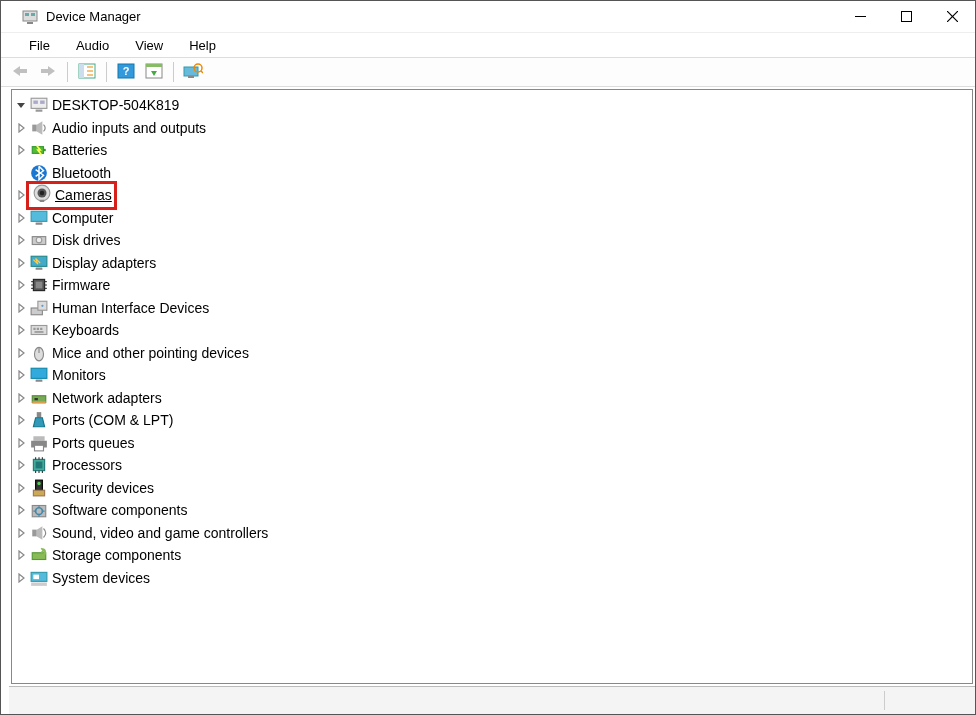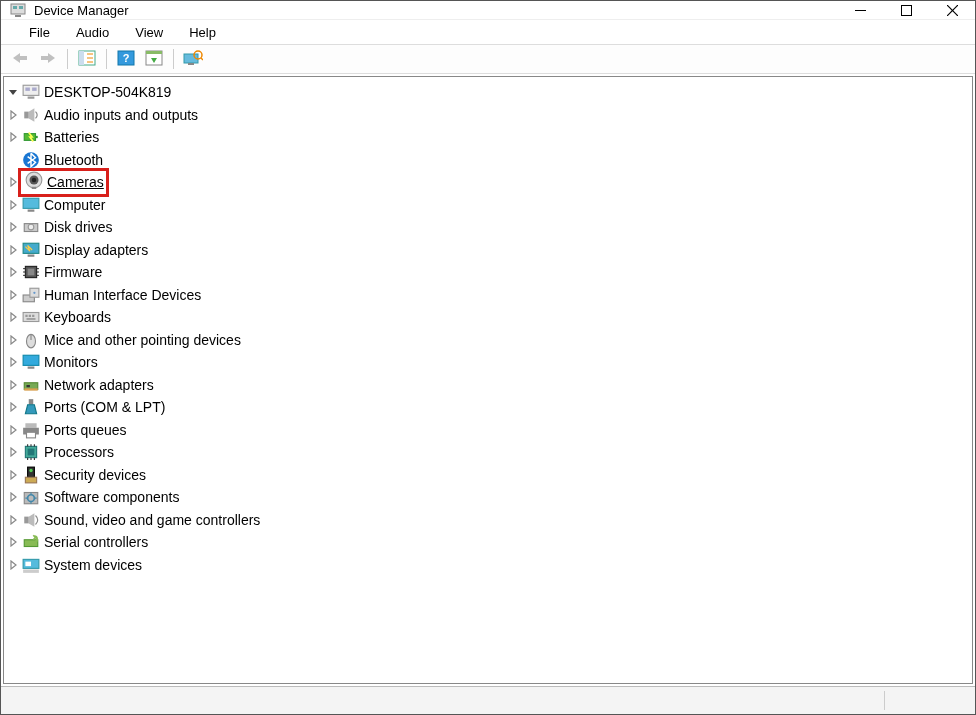--- a/index.html
+++ b/index.html
@@ -14,24 +14,24 @@
     width: 976px;
     height: 715px;
     border: 1px solid #555;
     display: flex;
     flex-direction: column;
     background: #fff;
     position: relative;
   }
   
   .title-bar {
-    height: 19px;
+    height: 32px;
     display: flex;
     align-items: center;
-    padding-left: 9px;
+    padding-left: 21px;
     border-bottom: 1px solid #eee;
   }
   .title-bar .app-icon {
     width: 16px; height: 16px;
     margin-right: 8px;
     display:flex; align-items:center; justify-content:center;
   }
   .title-bar .title-text { font-size: 13px; }
   .win-controls {
     margin-left: auto;
@@ -76,20 +76,21 @@
   .tool-sep {
     width: 1px; height: 20px; background: #ccc; margin: 0 4px;
   }
   .tool-btn.disabled { opacity: 0.45; }
   
   .content {
     flex: 1;
     display: flex;
     flex-direction: column;
     overflow: hidden;
+    padding-left: 8px;
   }
   .tree-wrap {
     flex:1;
     border: 1px solid #888;
     margin: 2px;
     padding: 4px 2px;
     overflow: auto;
     background: #fff;
   }
   .tree ul { list-style: none; margin: 0; padding: 0; }
@@ -590,21 +591,21 @@
                       <path d="M3 1 L8 5 L3 9 Z" fill="none" stroke="#888" stroke-width="1.2"></path>
                     </svg>
                   </span>
                   <span class="nicon">
                     <svg viewBox="0 0 16 16">
                       <rect x="2" y="6" width="12" height="6" fill="#8b5" stroke="#593"></rect>
                       <path d="M11 3 C14 3 14 8 11 8" fill="none" stroke="#8b5" stroke-width="2"></path>
                       <path d="M10 2 L12 4 L10 6" fill="none" stroke="#8b5" stroke-width="1.5"></path>
                     </svg>
                   </span>
-                  <span class="nlabel">Serial controllers</span>
+                  <span class="nlabel">Storage components</span>
                 </div>
               </li>
               <li>
                 <div class="node">
                   <span class="exp">
                     <svg width="10" height="10" viewBox="0 0 10 10">
                       <path d="M3 1 L8 5 L3 9 Z" fill="none" stroke="#888" stroke-width="1.2"></path>
                     </svg>
                   </span>
                   <span class="nicon">

